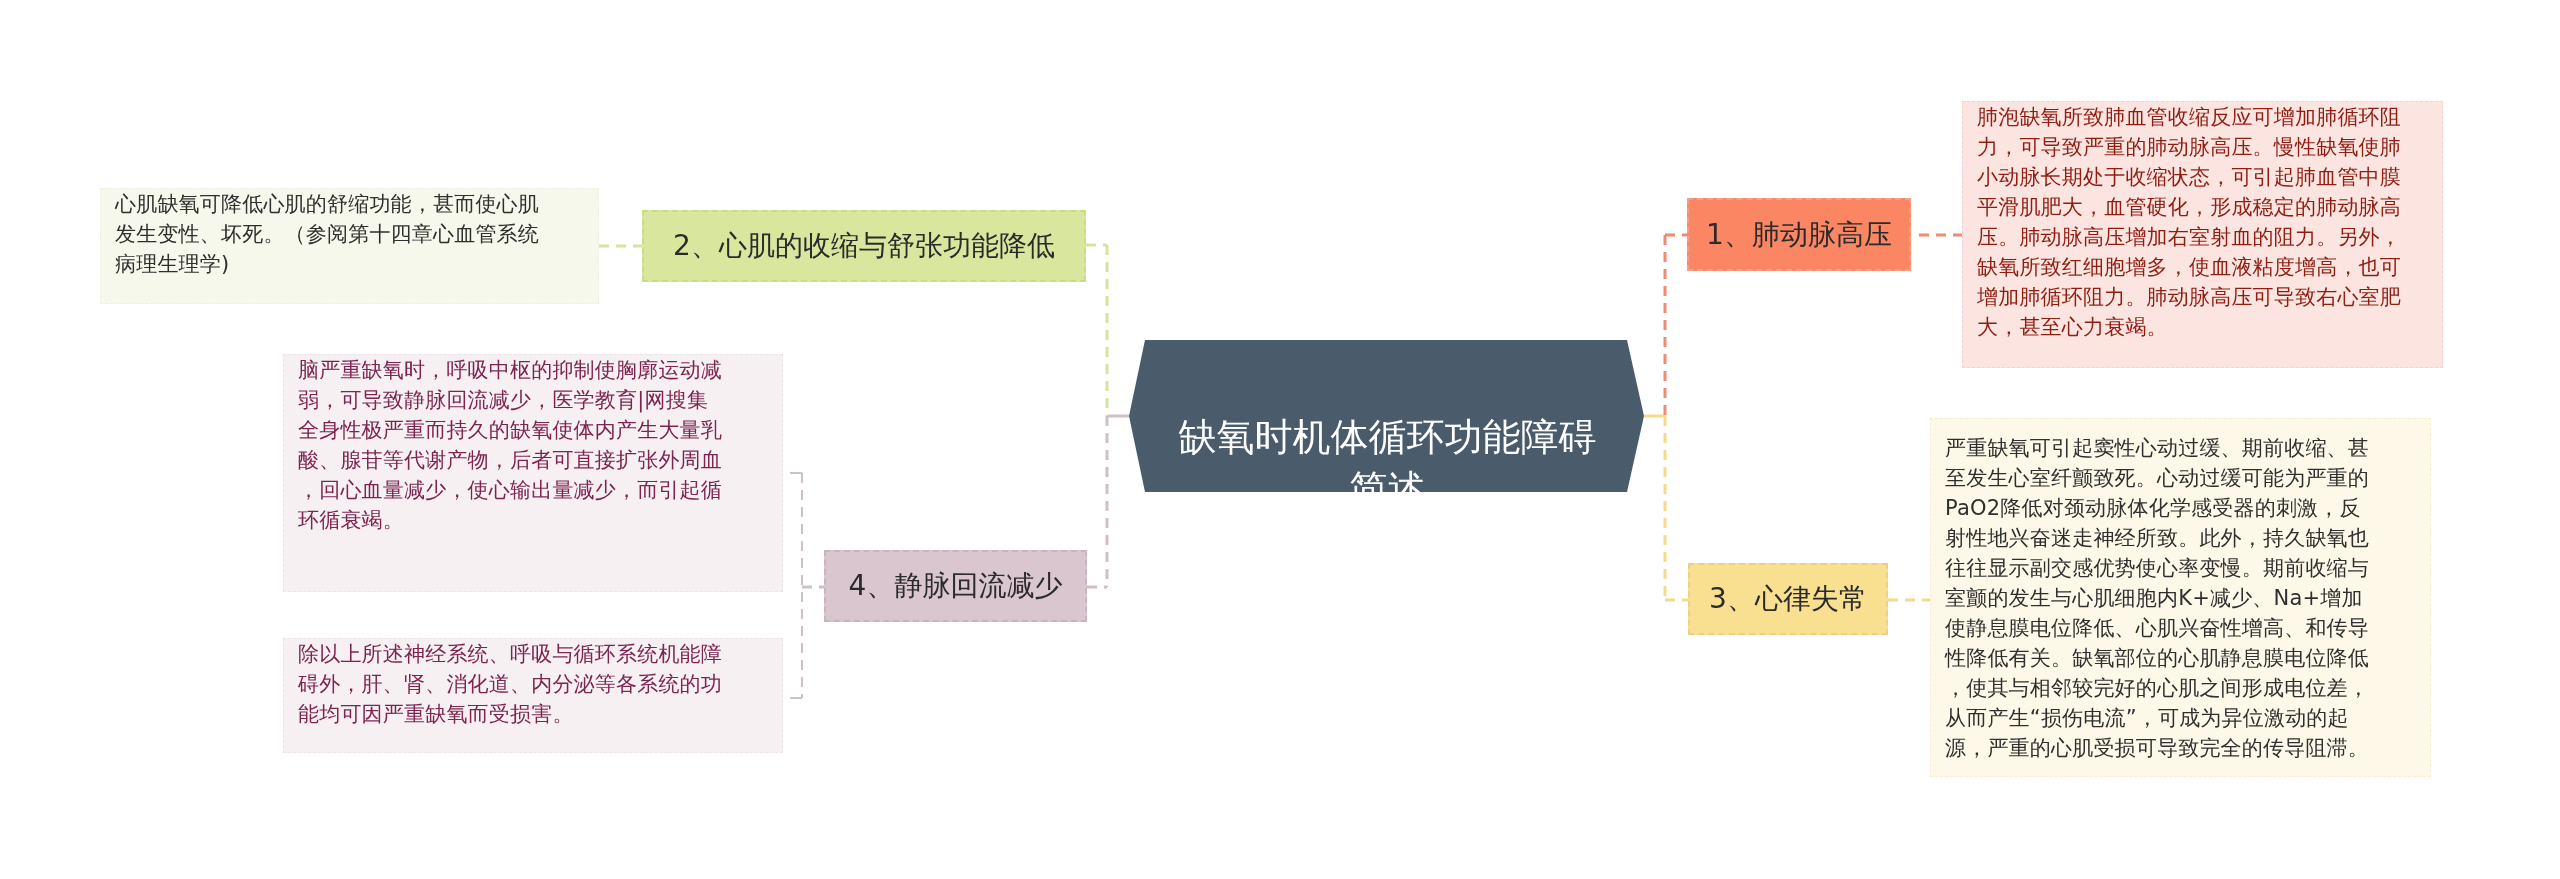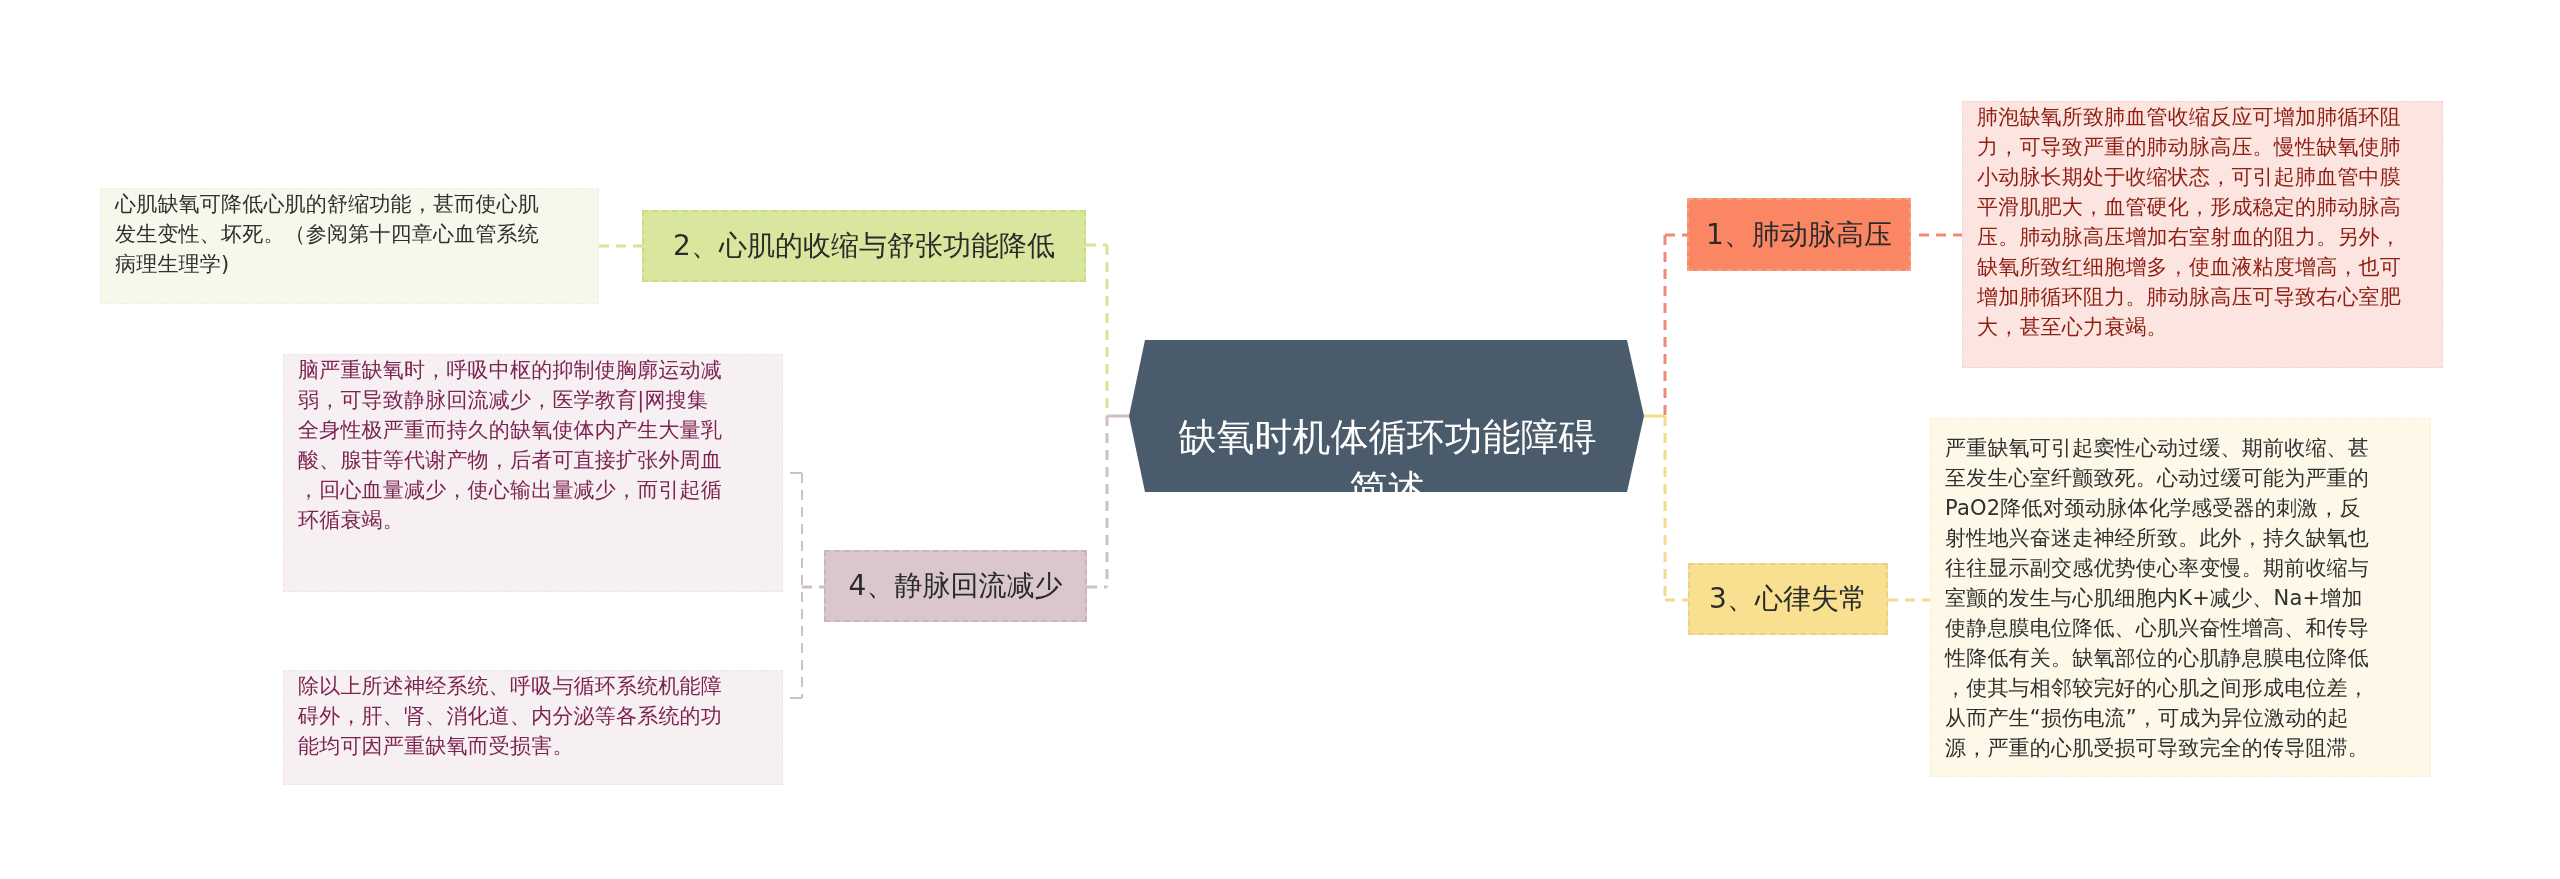--- a/index.html
+++ b/index.html
@@ -17,21 +17,21 @@
     .b1 { left: 1687px; top: 198px; width: 224px; height: 73px; background: #fb8664; border: 2px dashed #f3a186; }
     .b2 { left: 642px;  top: 210px; width: 444px; height: 72px; background: #d9e79e; border: 2px dashed #c9dc87; }
     .b3 { left: 1688px; top: 563px; width: 200px; height: 72px; background: #f9df90; border: 2px dashed #ead08a; }
     .b4 { left: 824px;  top: 550px; width: 263px; height: 72px; background: #d9c6cf; border: 2px dashed #c9b5be; }
 
     .detail { font-size: 21px; line-height: 30px; padding: 0 14px; letter-spacing: 0.2px; }
     .d1 { left: 1962px; top: 101px; width: 481px; height: 267px; background: #fce5e0; color: #8f1d12; border: 1px dashed #f5d3cc; padding-left: 14px; }
     .d2 { left: 100px;  top: 188px; width: 499px; height: 116px; background: #f5f8ea; color: #2f2f2f; border: 1px dashed #eef2dd; }
     .d3 { left: 1930px; top: 418px; width: 501px; height: 359px; background: #fdf8e7; color: #2f2f2f; border: 1px dashed #f6efd2; padding-top: 14px; }
     .d4a { left: 283px; top: 354px; width: 500px; height: 238px; background: #f6f0f3; color: #7e2451; border: 1px dashed #eee3e8; }
-    .d4b { left: 283px; top: 670px; width: 500px; height: 115px; background: #f6f0f3; color: #7e2451; border: 1px dashed #eee3e8; }
+    .d4b { left: 283px; top: 638px; width: 500px; height: 115px; background: #f6f0f3; color: #7e2451; border: 1px dashed #eee3e8; }
     .detail span { display: block; }
   </style>
 </head>
 <body>
 
 <svg class="lines" viewBox="0 0 2560 879">
 
   <polygon points="1145,340 1627,340 1644,416 1627,492 1145,492 1129,416" fill="#4a5b6b"></polygon>
 
   <line x1="1129" y1="416" x2="1107" y2="416" stroke="#cfbfc7" stroke-width="3"></line>

